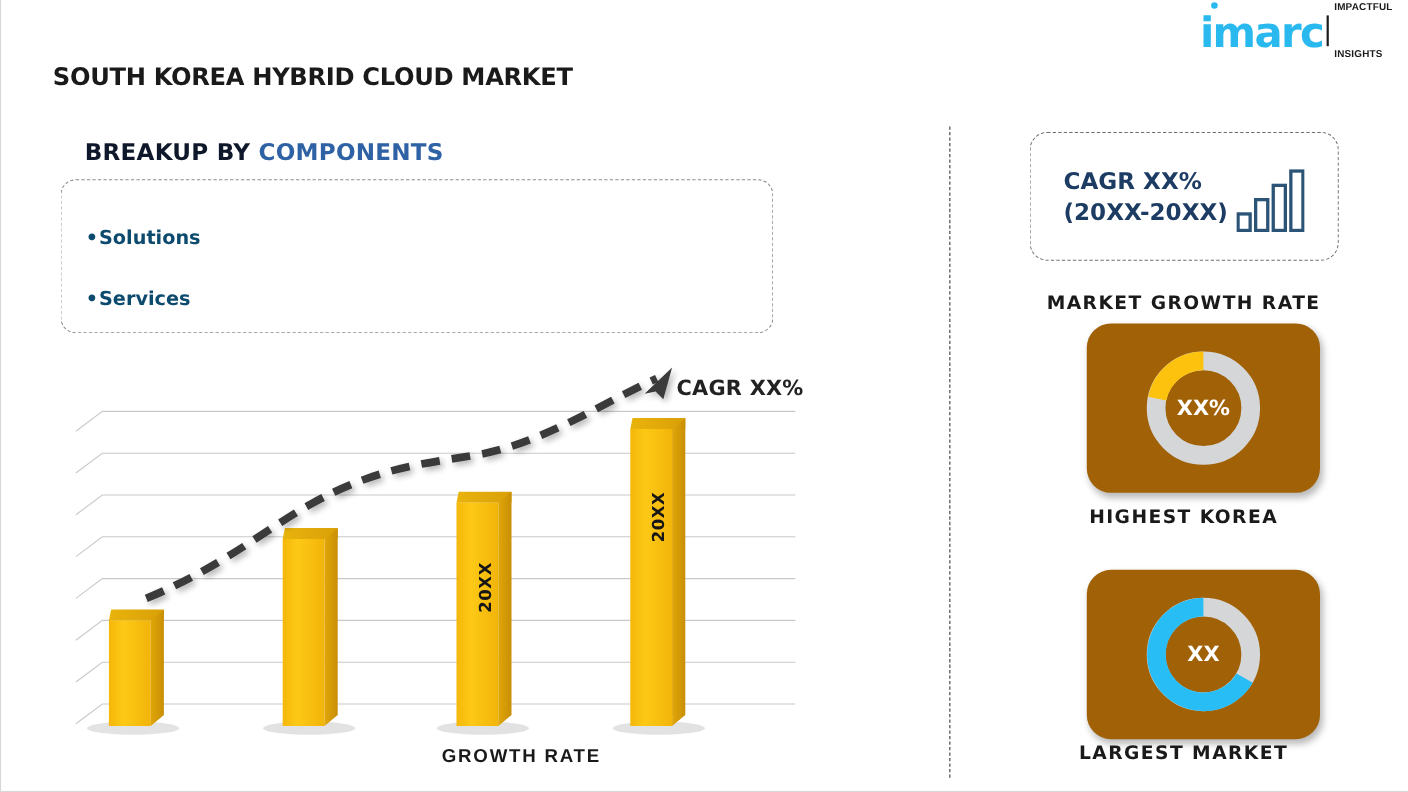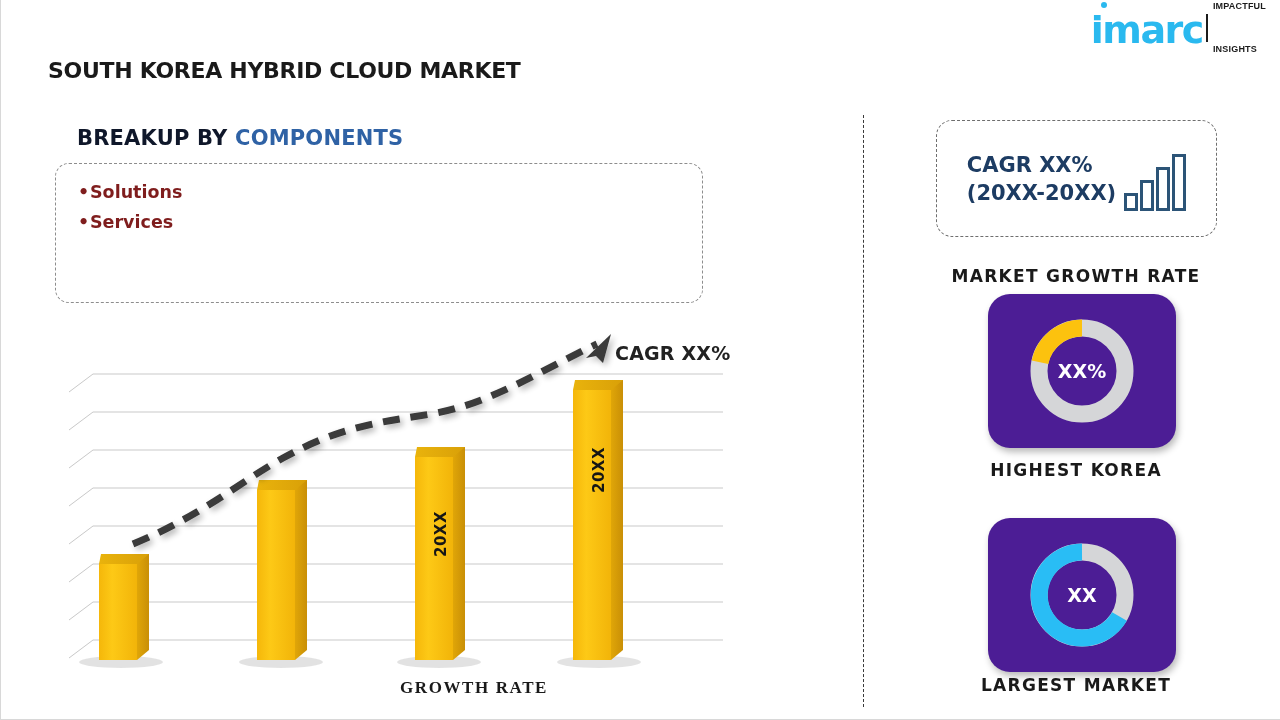--- a/index.html
+++ b/index.html
@@ -102,23 +102,24 @@
     width: 648px;
     height: 140px;
     border: 1.5px dashed #8d8d8d;
     border-radius: 14px;
     box-sizing: border-box;
     padding: 13px 0 0 22px;
   }
   .component-item {
     font-size: 17.5px;
     font-weight: bold;
-    color: #7f1d1d;
+    color: #0c4a6e;
     line-height: 30px;
     font-family: "DejaVu Sans", sans-serif;
+    margin-top: 25px;
   }
   .component-item .bullet {
     display: inline-block;
     width: 12px;
   }
 
   
   #chart {
     position: absolute;
     left: 50px;
@@ -130,21 +131,21 @@
   #growth-rate-label {
     position: absolute;
     left: 298px;
     top: 348px;
     width: 250px;
     text-align: center;
     font-size: 17px;
     font-weight: bold;
     color: #1a1a1a;
     letter-spacing: 1.6px;
-    font-family: Liberation Serif, serif;
+    font-family: Liberation Sans, sans-serif;
   }
   #cagr-chart-label {
     position: absolute;
     left: 564px;
     top: 12px;
     font-size: 19px;
     font-weight: bold;
     color: #222222;
     letter-spacing: 0.2px;
     font-family: "DejaVu Sans", sans-serif;
@@ -209,24 +210,24 @@
     width: 350px;
     text-align: center;
     font-size: 17px;
     font-weight: bold;
     color: #1a1a1a;
     letter-spacing: 1.3px;
     font-family: "DejaVu Sans", sans-serif;
   }
   .donut-tile {
     position: absolute;
-    width: 188px;
+    width: 212px;
     height: 154px;
     border-radius: 22px;
-    background: #4c1d95;
+    background: #a16207;
     box-shadow: 2px 4px 7px rgba(0,0,0,0.28);
     display: flex;
     align-items: center;
     justify-content: center;
   }
   .donut-wrap { position: relative; width: 116px; height: 116px; }
   .donut-center {
     position: absolute;
     left: 0; top: 0;
     width: 116px; height: 116px;

